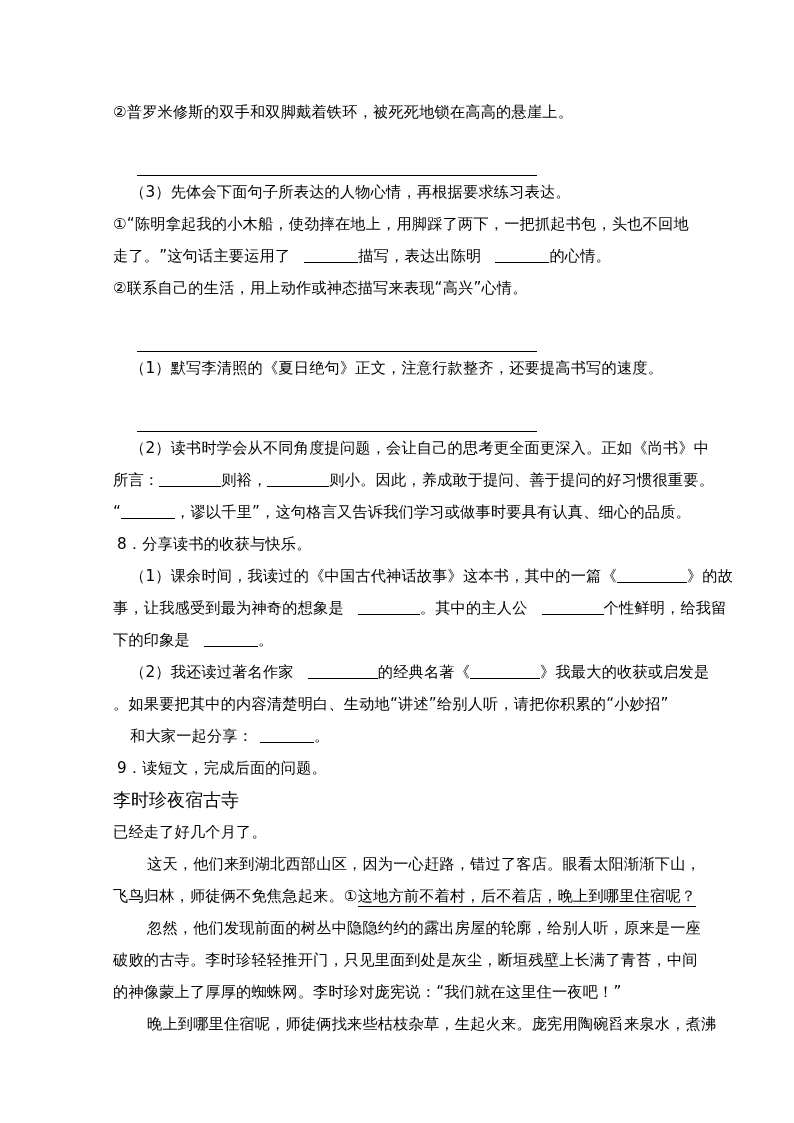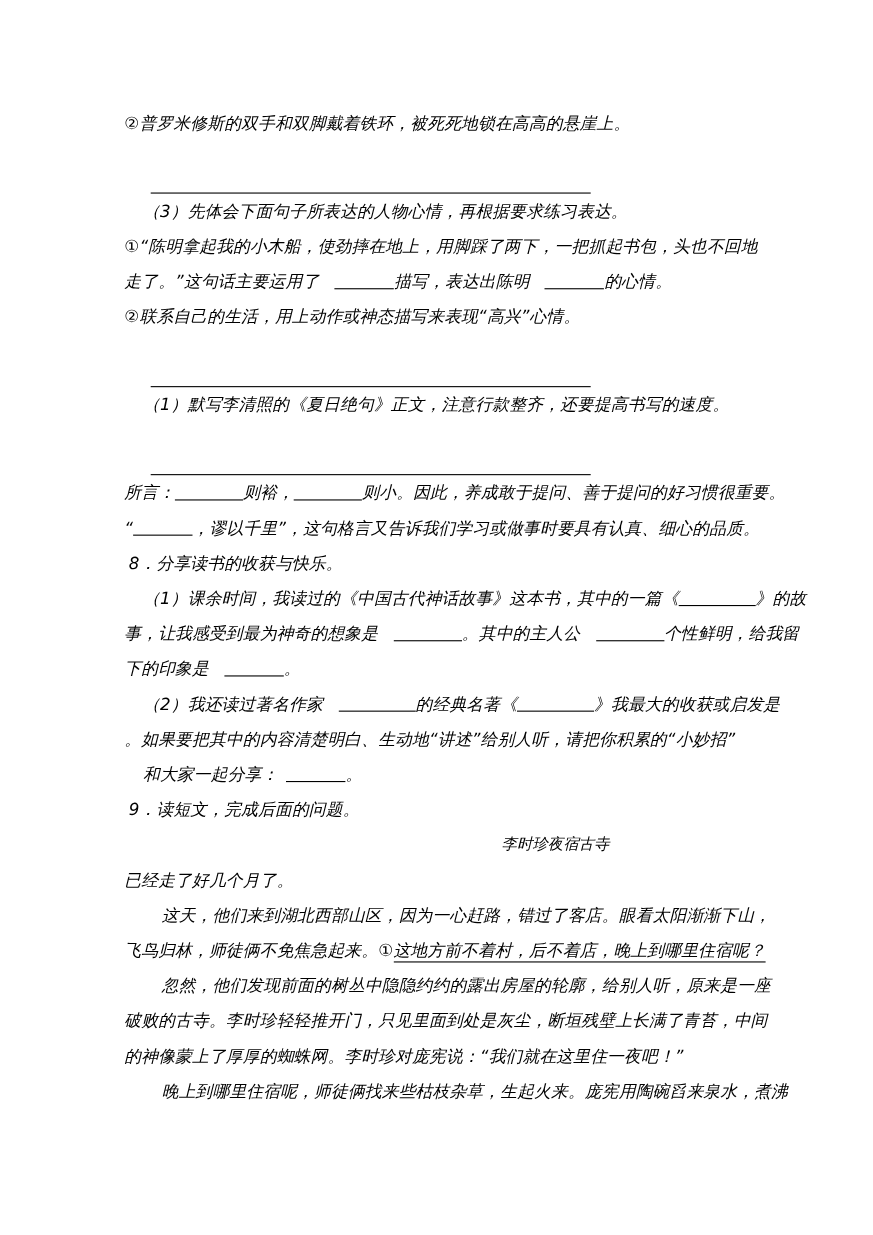--- a/index.html
+++ b/index.html
@@ -13,21 +13,20 @@
     font-family: "DejaVu Sans", sans-serif;
     color: #000000;
     overflow: hidden;
   }
   .page {
     position: relative;
     width: 666px;
     height: 1123px;
     box-sizing: border-box;
     padding: 96px 112px 0 113px;
-    font-style: italic;
   }
   .line {
     font-size: 15.2px;
     line-height: 32px;
     letter-spacing: 0.2px;
     white-space: nowrap;
     height: 32px;
   }
   .indent1 { padding-left: 17px; }
   .indent2 { padding-left: 34px; }
@@ -59,24 +58,24 @@
   .b-xl { width: 70px; }
 
   .sp { display: inline-block; width: 7px; }
   .sp2 { display: inline-block; width: 14px; }
 
   .uline {
     border-bottom: 1.4px solid #000;
     padding-bottom: 1px;
   }
   .title-line {
-    font-size: 14px;
+    font-size: 18px;
     line-height: 32px;
     height: 32px;
-    text-align: right;
+    text-align: left;
   }
 </style>
 </head>
 <body>
 
 <div class="page">
 
   <div class="line">②普罗米修斯的双手和双脚戴着铁环，被死死地锁在高高的悬崖上。</div>
 
   <div class="gap-small"></div>
@@ -100,20 +99,21 @@
   </div>
 
 
   <div class="line indent1">（1）默写李清照的《夏日绝句》正文，注意行款整齐，还要提高书写的速度。</div>
 
   <div class="gap-small"></div>
   <div class="rule-row">
     <div class="rule"></div>
   </div>
 
+  <div class="line indent1">（2）读书时学会从不同角度提问题，会让自己的思考更全面更深入。正如《尚书》中</div>
 
   <div class="line">
     <span>所言：</span><span class="blank b-lg"></span><span>则裕，</span><span class="blank b-lg"></span><span>则小。因此，养成敢于提问、善于提问的好习惯很重要。</span>
   </div>
 
   <div class="line">
     <span>“</span><span class="blank b-md"></span><span>，谬以千里”，这句格言又告诉我们学习或做事时要具有认真、细心的品质。</span>
   </div>
 
   <div class="line num-item">

